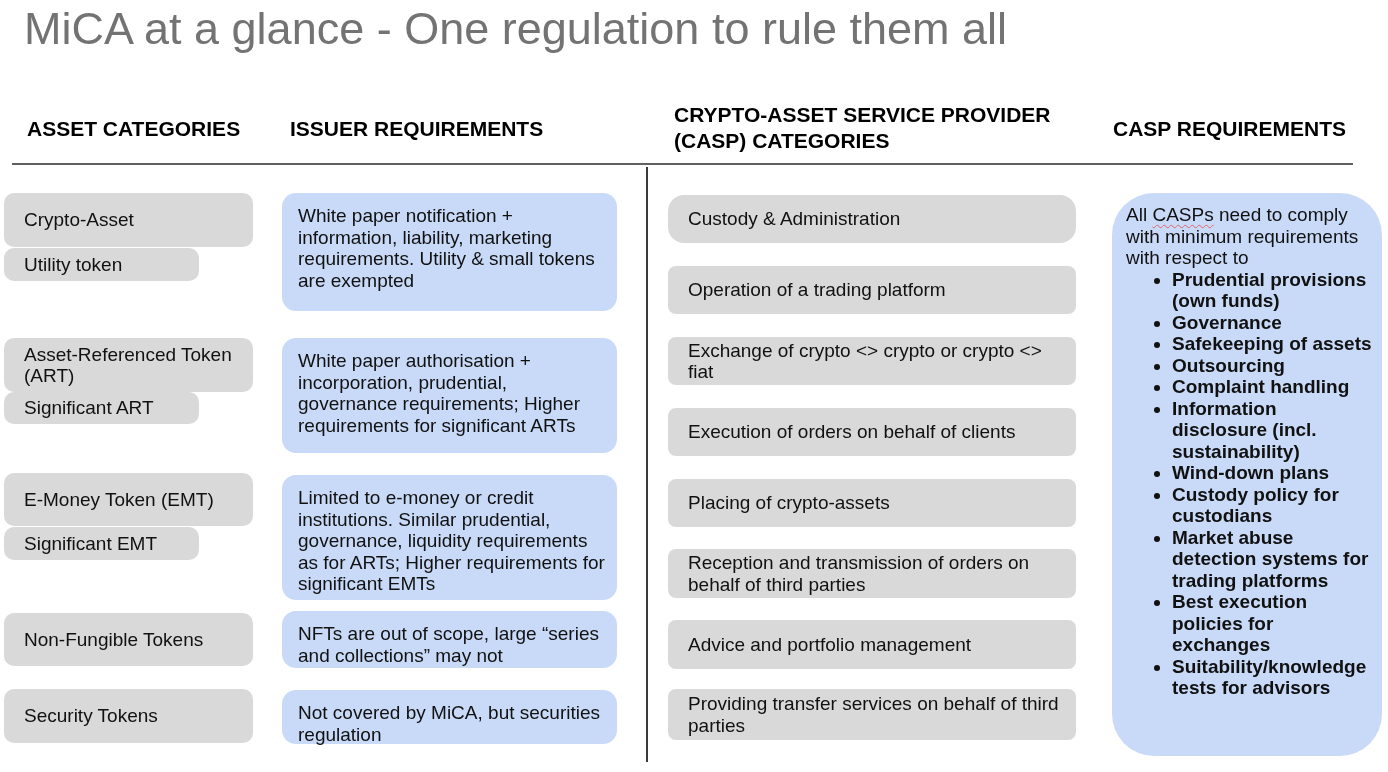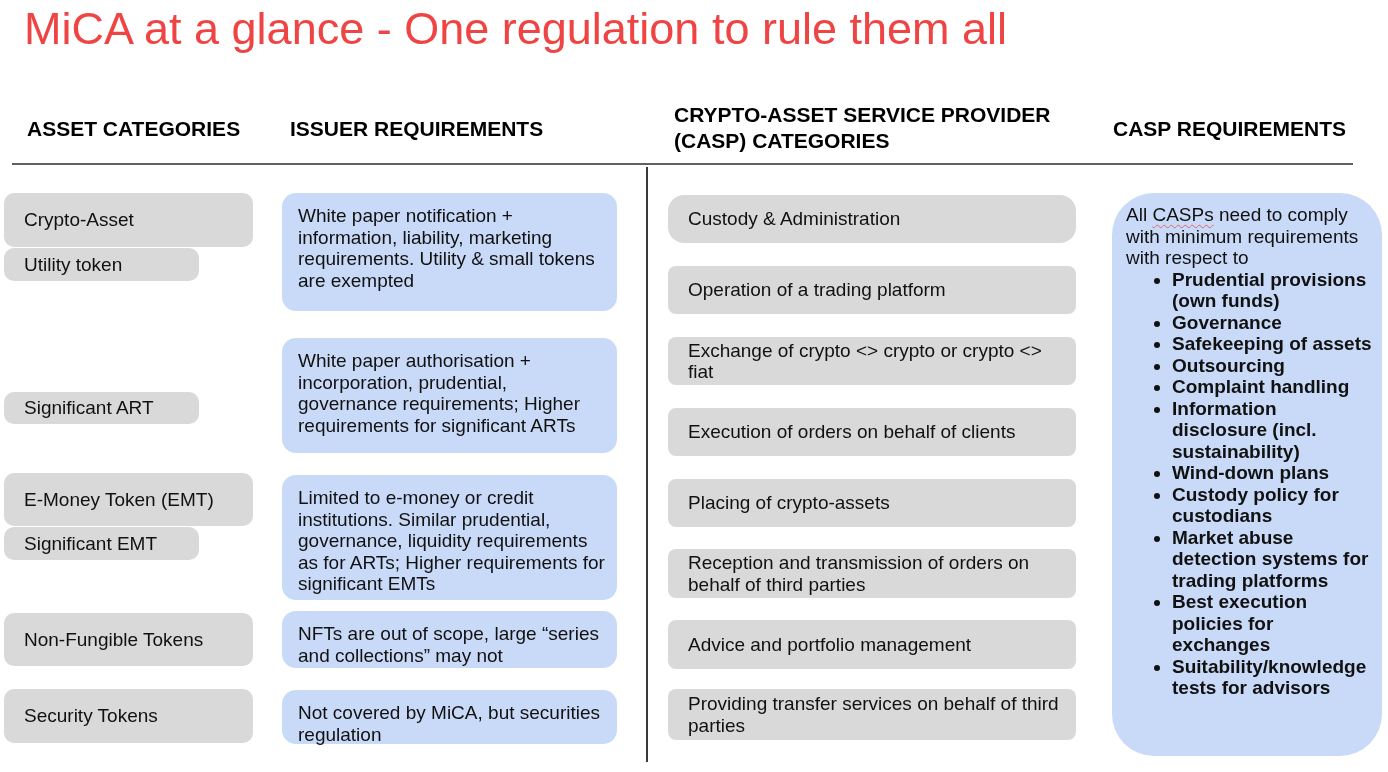--- a/index.html
+++ b/index.html
@@ -11,21 +11,21 @@
     font-family: "Liberation Sans", "DejaVu Sans", sans-serif;
     color: #111111;
     overflow: hidden;
   }
   .title {
     position: absolute;
     left: 24px; top: 2px;
     font-size: 45px;
     font-weight: 400;
     line-height: 54px;
-    color: #ef4444;
+    color: #737373;
     margin: 0;
     white-space: nowrap;
   }
   .col-header {
     position: absolute;
     font-size: 21px;
     font-weight: 700;
     line-height: 26px;
     color: #000000;
   }
@@ -109,20 +109,21 @@
   <div class="col-header" style="left:290px; top:116px;">ISSUER REQUIREMENTS</div>
   <div class="col-header" style="left:674px; top:102px; width:392px;">CRYPTO-ASSET SERVICE PROVIDER (CASP) CATEGORIES</div>
   <div class="col-header" style="left:1113px; top:116px;">CASP REQUIREMENTS</div>
 
   <div class="hrule"></div>
   <div class="vrule"></div>
 
   <div class="box gray cat-main" style="top:193px; height:54px;">Crypto-Asset</div>
   <div class="box gray cat-sub" style="top:248px; height:33px;">Utility token</div>
 
+  <div class="box gray cat-main" style="top:338px; height:54px;">Asset-Referenced Token (ART)</div>
   <div class="box gray cat-sub" style="top:392px; height:32px;">Significant ART</div>
 
   <div class="box gray cat-main" style="top:473px; height:53px;">E-Money Token (EMT)</div>
   <div class="box gray cat-sub" style="top:527px; height:33px;">Significant EMT</div>
 
   <div class="box gray cat-main" style="top:613px; height:53px;">Non-Fungible Tokens</div>
 
   <div class="box gray cat-main" style="top:689px; height:54px;">Security Tokens</div>
 
   <div class="box blue issuer-box" style="top:193px; height:118px;">

